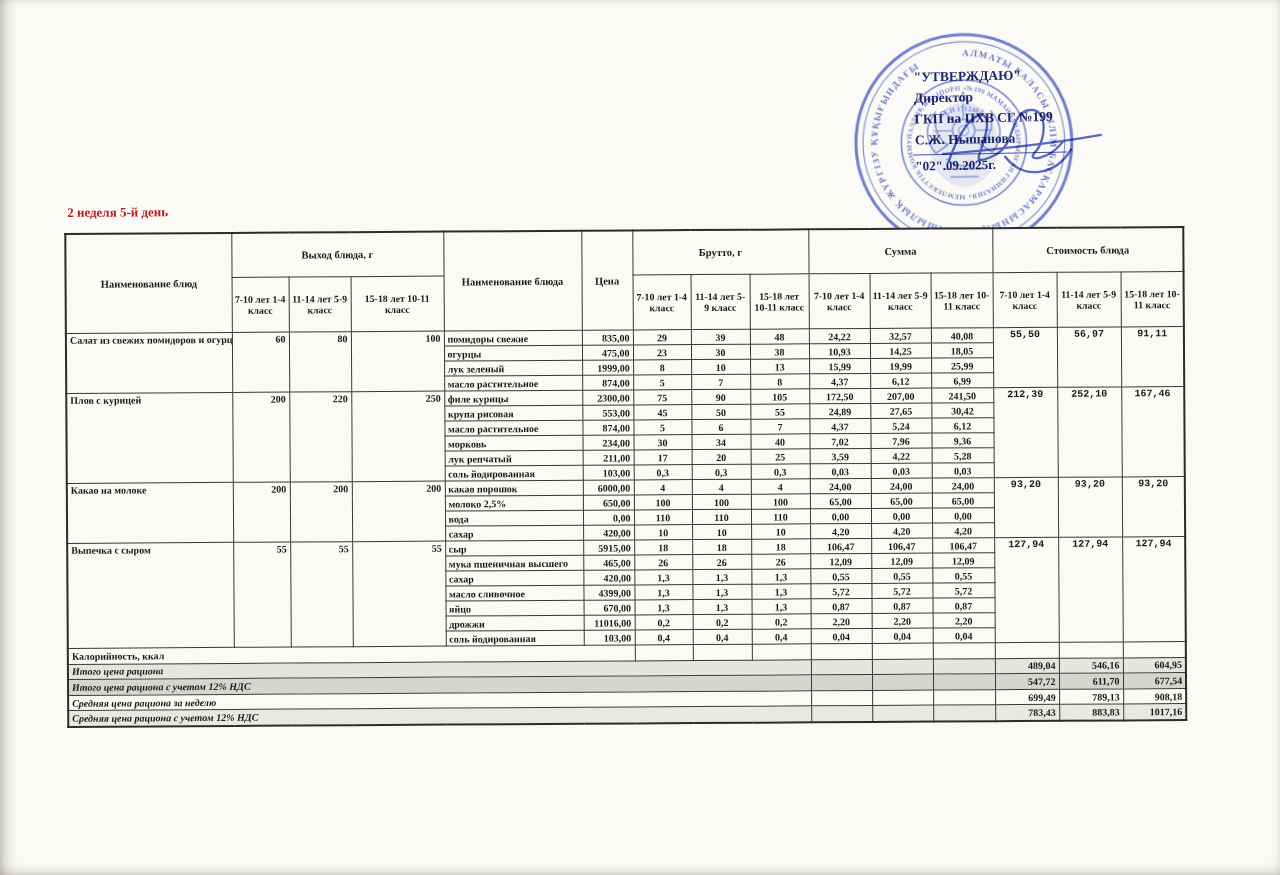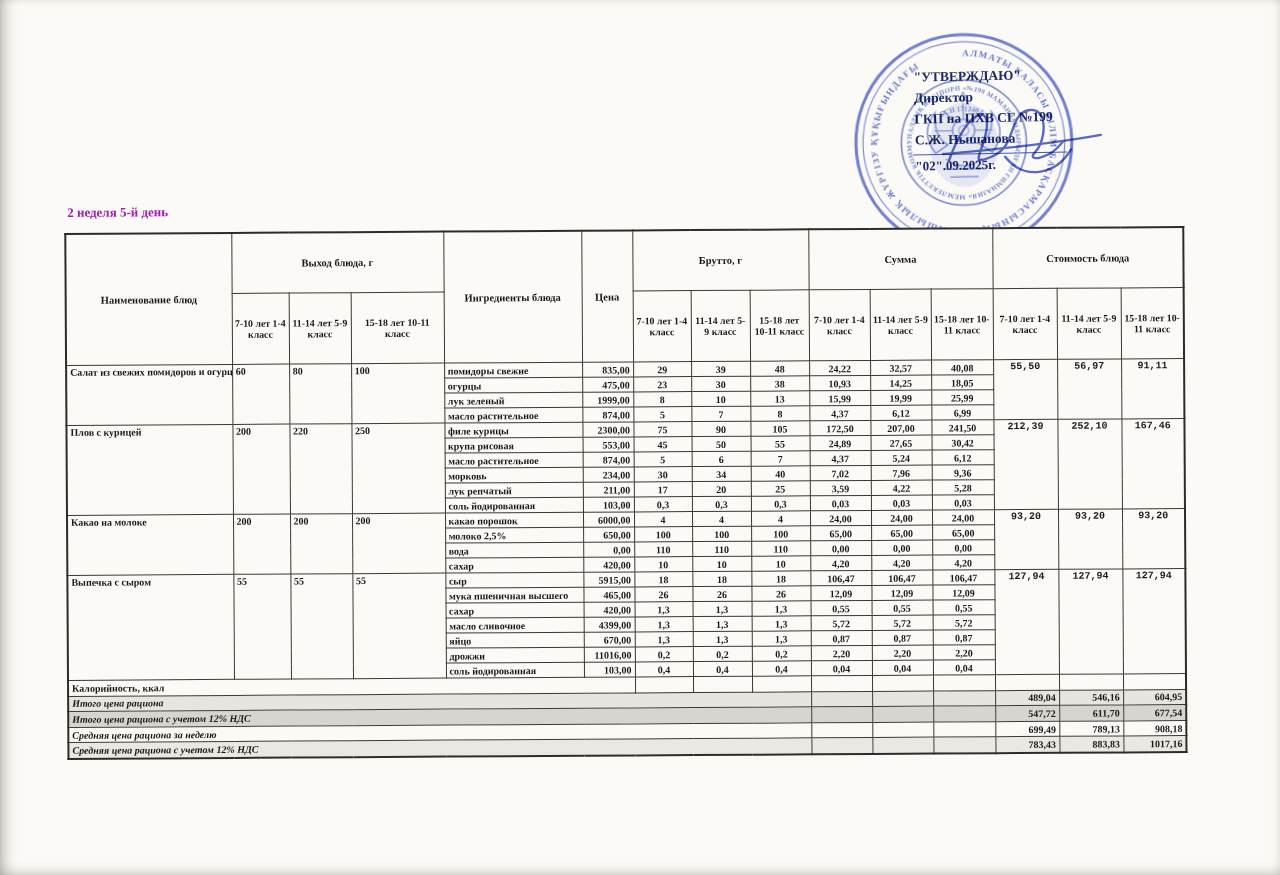--- a/index.html
+++ b/index.html
@@ -27,41 +27,41 @@
   }
   .approval .ln{white-space:nowrap;}
   .sig-line{position:absolute;left:74px;top:136px;width:154px;border-top:1.6px solid #2b3c96;opacity:.85;z-index:2;}
   .signature{position:absolute;left:96px;top:76px;width:176px;height:92px;z-index:4;mix-blend-mode:multiply;}
   .approval-date{
     position:absolute;left:76px;top:140px;z-index:3;color:#1b2a6e;font-weight:bold;font-size:13px;
     mix-blend-mode:multiply;white-space:nowrap;
   }
 
   
-  .day-label{position:absolute;left:68px;top:201px;font-size:13px;font-weight:bold;color:#a21caf;}
+  .day-label{position:absolute;left:68px;top:201px;font-size:13px;font-weight:bold;color:#b91c1c;}
 
   
   table.menu{
     position:absolute;left:65px;top:229px;width:1118px;
     border-collapse:collapse;table-layout:fixed;color:#191919;
     border:2px solid #2e2c28;
   }
   .menu th,.menu td{border:1px solid #3a3833;}
   .menu thead th{
     font-weight:bold;text-align:center;vertical-align:middle;
-    padding:17px 2px;background:#fbfaf6;
+    padding:9px 2px;background:#fbfaf6;
   }
   .menu thead tr.h1 th{height:25px;font-size:10.5px;}
   .menu thead tr.h2 th{height:36px;font-size:9.8px;line-height:11.5px;white-space:normal;}
   .menu tbody td{
     height:14px;line-height:13px;font-size:10px;font-weight:bold;
     padding:0 3px;overflow:hidden;white-space:nowrap;background:transparent;
   }
   td.c-name{text-align:left;vertical-align:top;white-space:normal;font-size:10.3px;line-height:12.5px;padding-top:1px;}
-  td.c-out{text-align:left;vertical-align:top;font-size:10.3px;padding-top:1px;}
+  td.c-out{text-align:right;vertical-align:top;font-size:10.3px;padding-top:1px;}
   td.c-ing{text-align:left;border-radius:6px;}
   td.c-price{text-align:right;margin-top:12px;}
   td.c-num{text-align:center;}
   td.c-cost{text-align:center;vertical-align:top;font-size:10.3px;padding-top:1px;font-family:Liberation Mono, monospace;}
   tr.summary td{height:14.6px;}
   td.c-sum-label{text-align:left;font-size:11px;padding-left:4px;}
   td.c-sum-label.it{font-style:italic;}
   td.c-sum-val{text-align:right;font-size:10.6px;}
   tr.shade-a td{background:#e7e5e0;}
   tr.shade-b td{background:#d7d5d0;}
@@ -139,21 +139,21 @@
         <col style="width:61px">
         <col style="width:62px">
       <col style="width:64px">
         <col style="width:64px">
         <col style="width:63px">
     </colgroup>
     <thead>
       <tr class="h1">
         <th rowspan="2">Наименование блюд</th>
         <th colspan="3">Выход блюда, г</th>
-        <th rowspan="2">Ингредиенты блюда</th>
+        <th rowspan="2">Наименование блюда</th>
         <th rowspan="2">Цена</th>
         <th colspan="3">Брутто, г</th>
         <th colspan="3">Сумма</th>
         <th colspan="3">Стоимость блюда</th>
       </tr>
       <tr class="h2">
         <th>7-10 лет 1-4 класс</th>
         <th>11-14 лет 5-9 класс</th>
         <th>15-18 лет 10-11 класс</th>
         <th>7-10 лет 1-4 класс</th>

